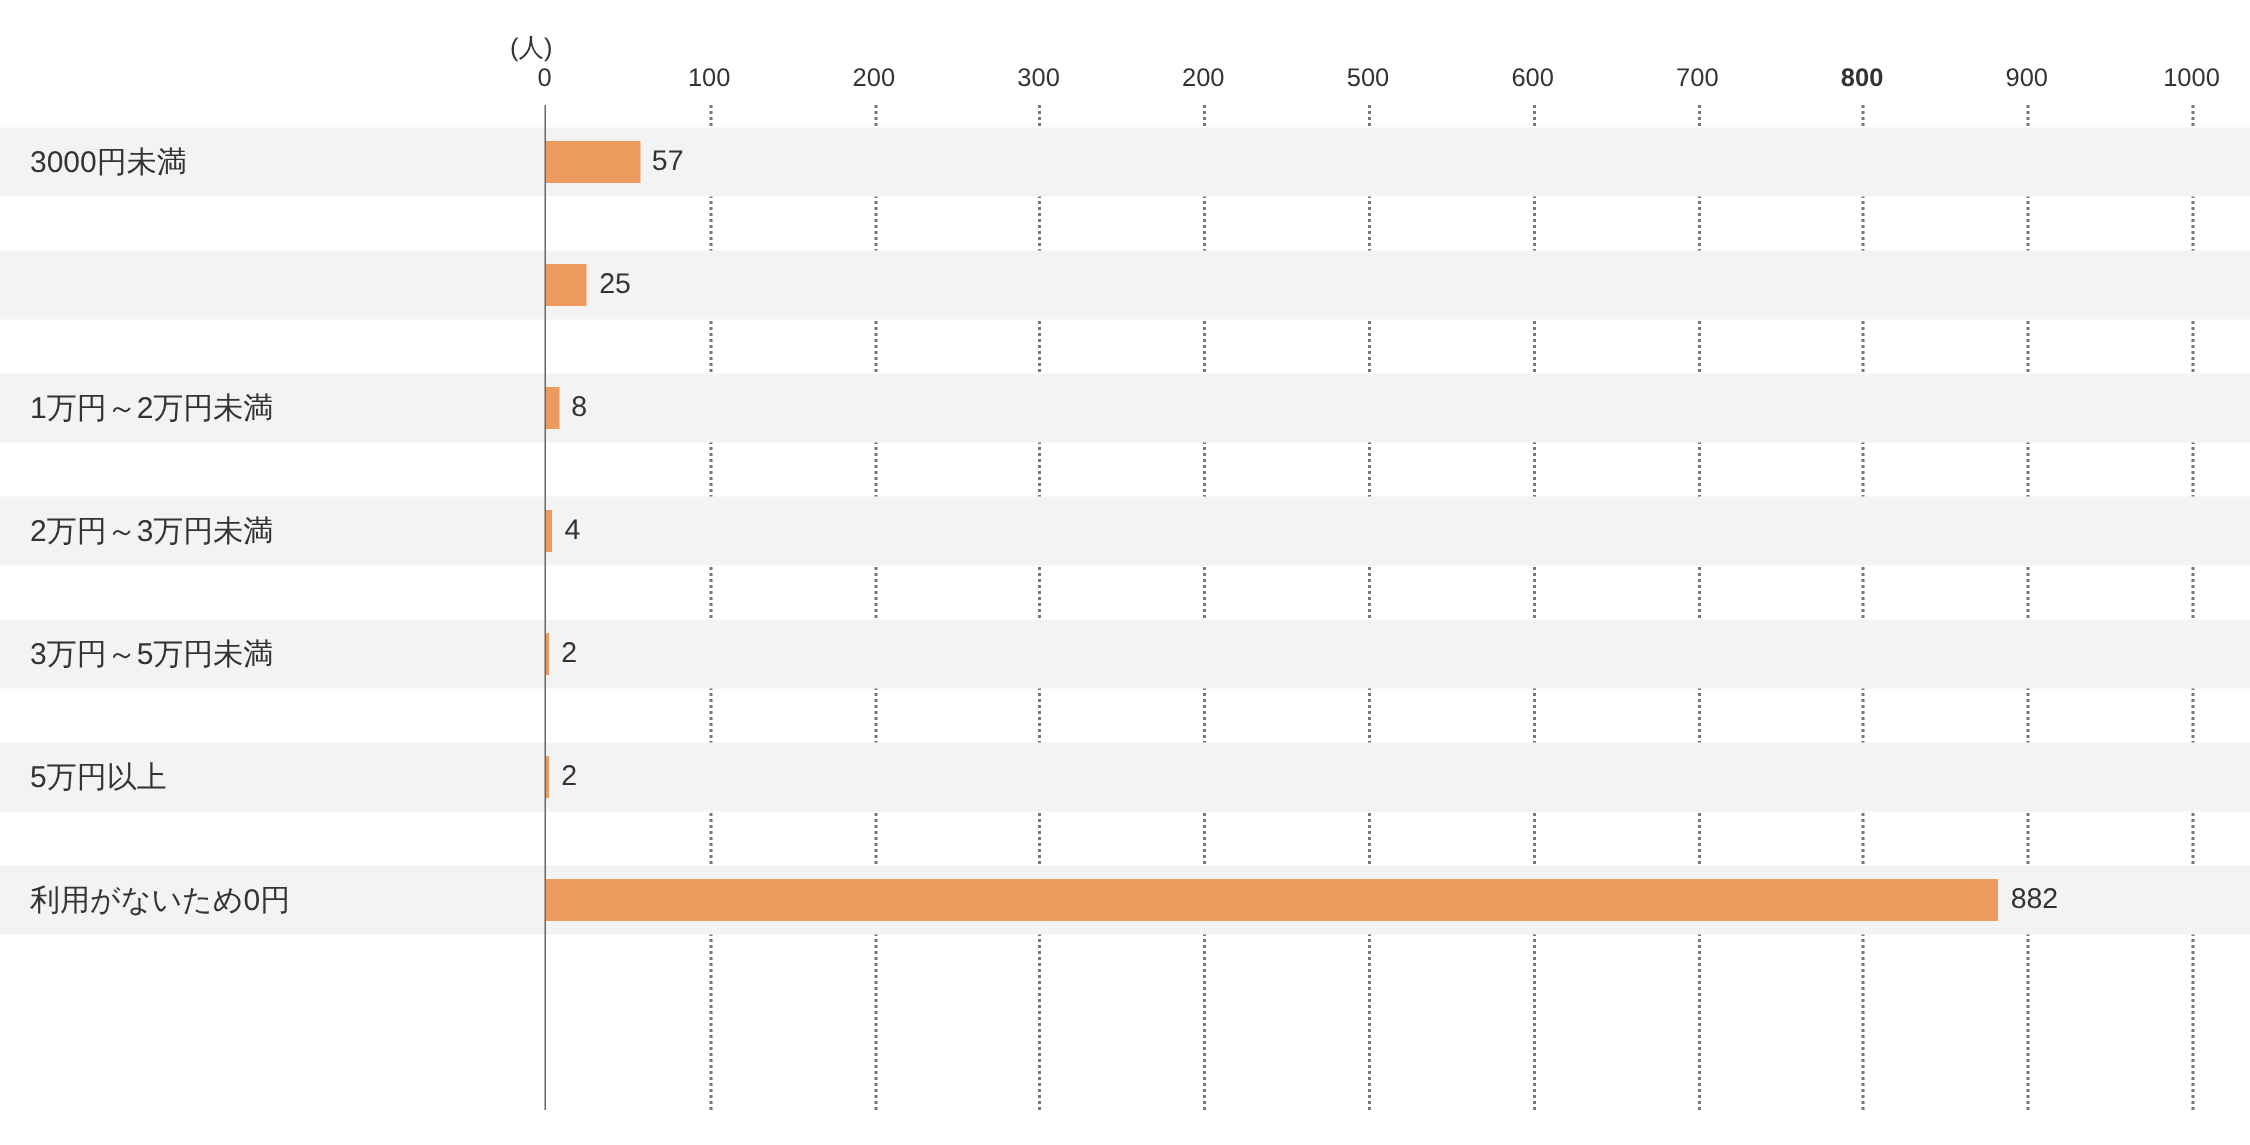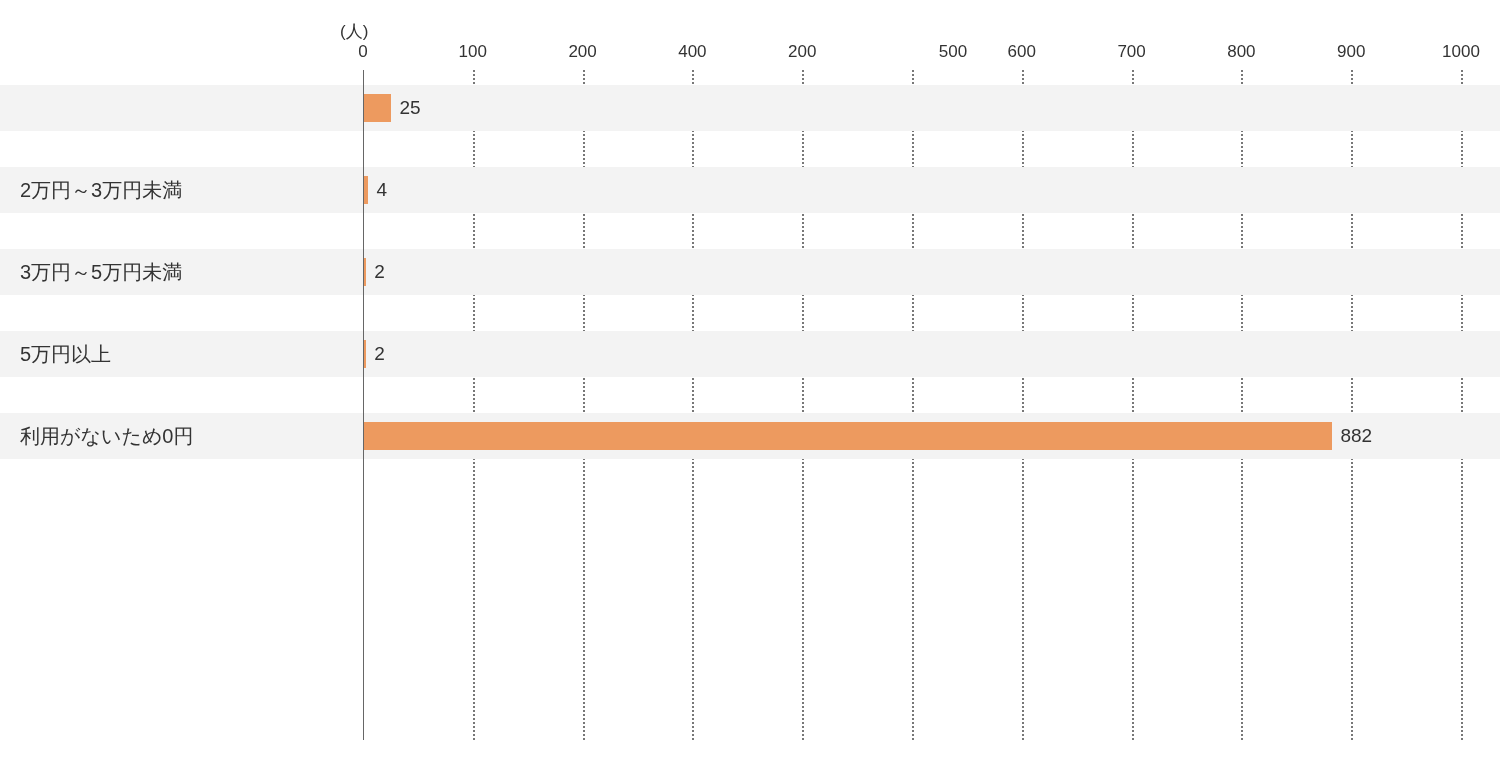--- a/index.html
+++ b/index.html
@@ -106,46 +106,56 @@
   </style>
 </head>
 <body>
 
 <div class="chart-container">
   <div class="unit-label">(人)</div>
   <div class="tick-labels">
       <span class="tick-label" style="left: 363px;">0</span>
       <span class="tick-label" style="left: 472.8px;">100</span>
       <span class="tick-label" style="left: 582.6px; text-align: center;">200</span>
-      <span class="tick-label" style="left: 692.4px;">400</span>
+      <span class="tick-label" style="left: 692.4px;">300</span>
       <span class="tick-label" style="left: 802.2px;">200</span>
-      <span class="tick-label" style="left: 912px; margin-left: 41px;">500</span>
+      <span class="tick-label" style="left: 912px;">500</span>
       <span class="tick-label" style="left: 1021.8px;">600</span>
       <span class="tick-label" style="left: 1131.6px;">700</span>
-      <span class="tick-label" style="left: 1241.4px;">800</span>
+      <span class="tick-label" style="left: 1241.4px; font-weight: bold;">800</span>
       <span class="tick-label" style="left: 1351.2px; text-align: center;">900</span>
       <span class="tick-label" style="left: 1461px;">1000</span>
     </div>
   <div class="plot-area">
     <div class="gridlines">
         <div class="gridline" style="left: 472.8px;"></div>
         <div class="gridline" style="left: 582.6px;"></div>
         <div class="gridline" style="left: 692.4px;"></div>
         <div class="gridline" style="left: 802.2px;"></div>
         <div class="gridline" style="left: 912px;"></div>
         <div class="gridline" style="left: 1021.8px;"></div>
         <div class="gridline" style="left: 1131.6px;"></div>
         <div class="gridline" style="left: 1241.4px;"></div>
         <div class="gridline" style="left: 1351.2px;"></div>
         <div class="gridline" style="left: 1461px;"></div>
       </div>
     <div class="rows">
         <div class="row">
+          <div class="category-label">3000円未満</div>
+          <div class="bar" style="width: 62.586px; background: rgb(237, 154, 95);"></div>
+          <div class="value-label" style="left: 434.586px;">57</div>
+        </div>
+        <div class="row">
           <div class="bar" style="width: 27.45px; background: rgb(237, 154, 95);"></div>
           <div class="value-label" style="left: 399.45px;">25</div>
+        </div>
+        <div class="row">
+          <div class="category-label">1万円～2万円未満</div>
+          <div class="bar" style="width: 8.784px; background: rgb(237, 154, 95);"></div>
+          <div class="value-label" style="left: 380.784px;">8</div>
         </div>
         <div class="row">
           <div class="category-label">2万円～3万円未満</div>
           <div class="bar" style="width: 4.392px; background: rgb(237, 154, 95);"></div>
           <div class="value-label" style="left: 376.392px;">4</div>
         </div>
         <div class="row">
           <div class="category-label">3万円～5万円未満</div>
           <div class="bar" style="width: 2.196px; background: rgb(237, 154, 95);"></div>
           <div class="value-label" style="left: 374.196px;">2</div>

